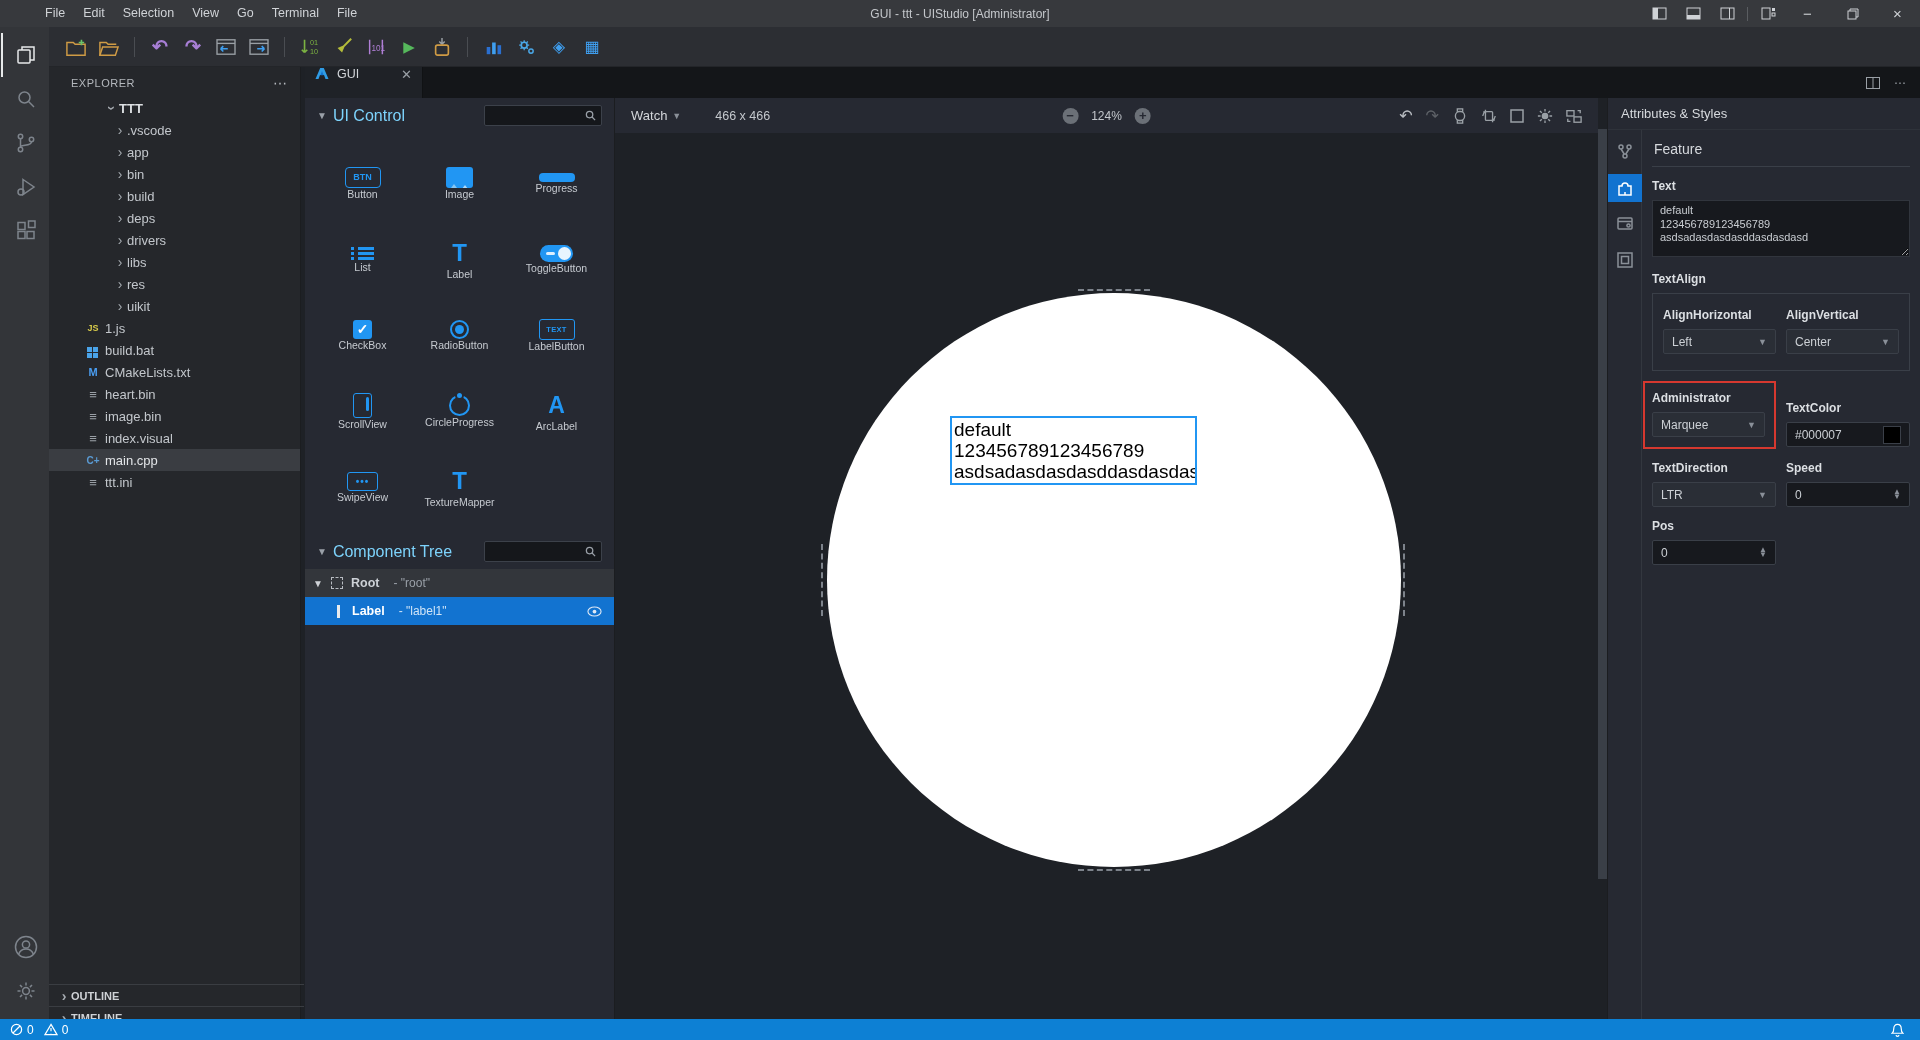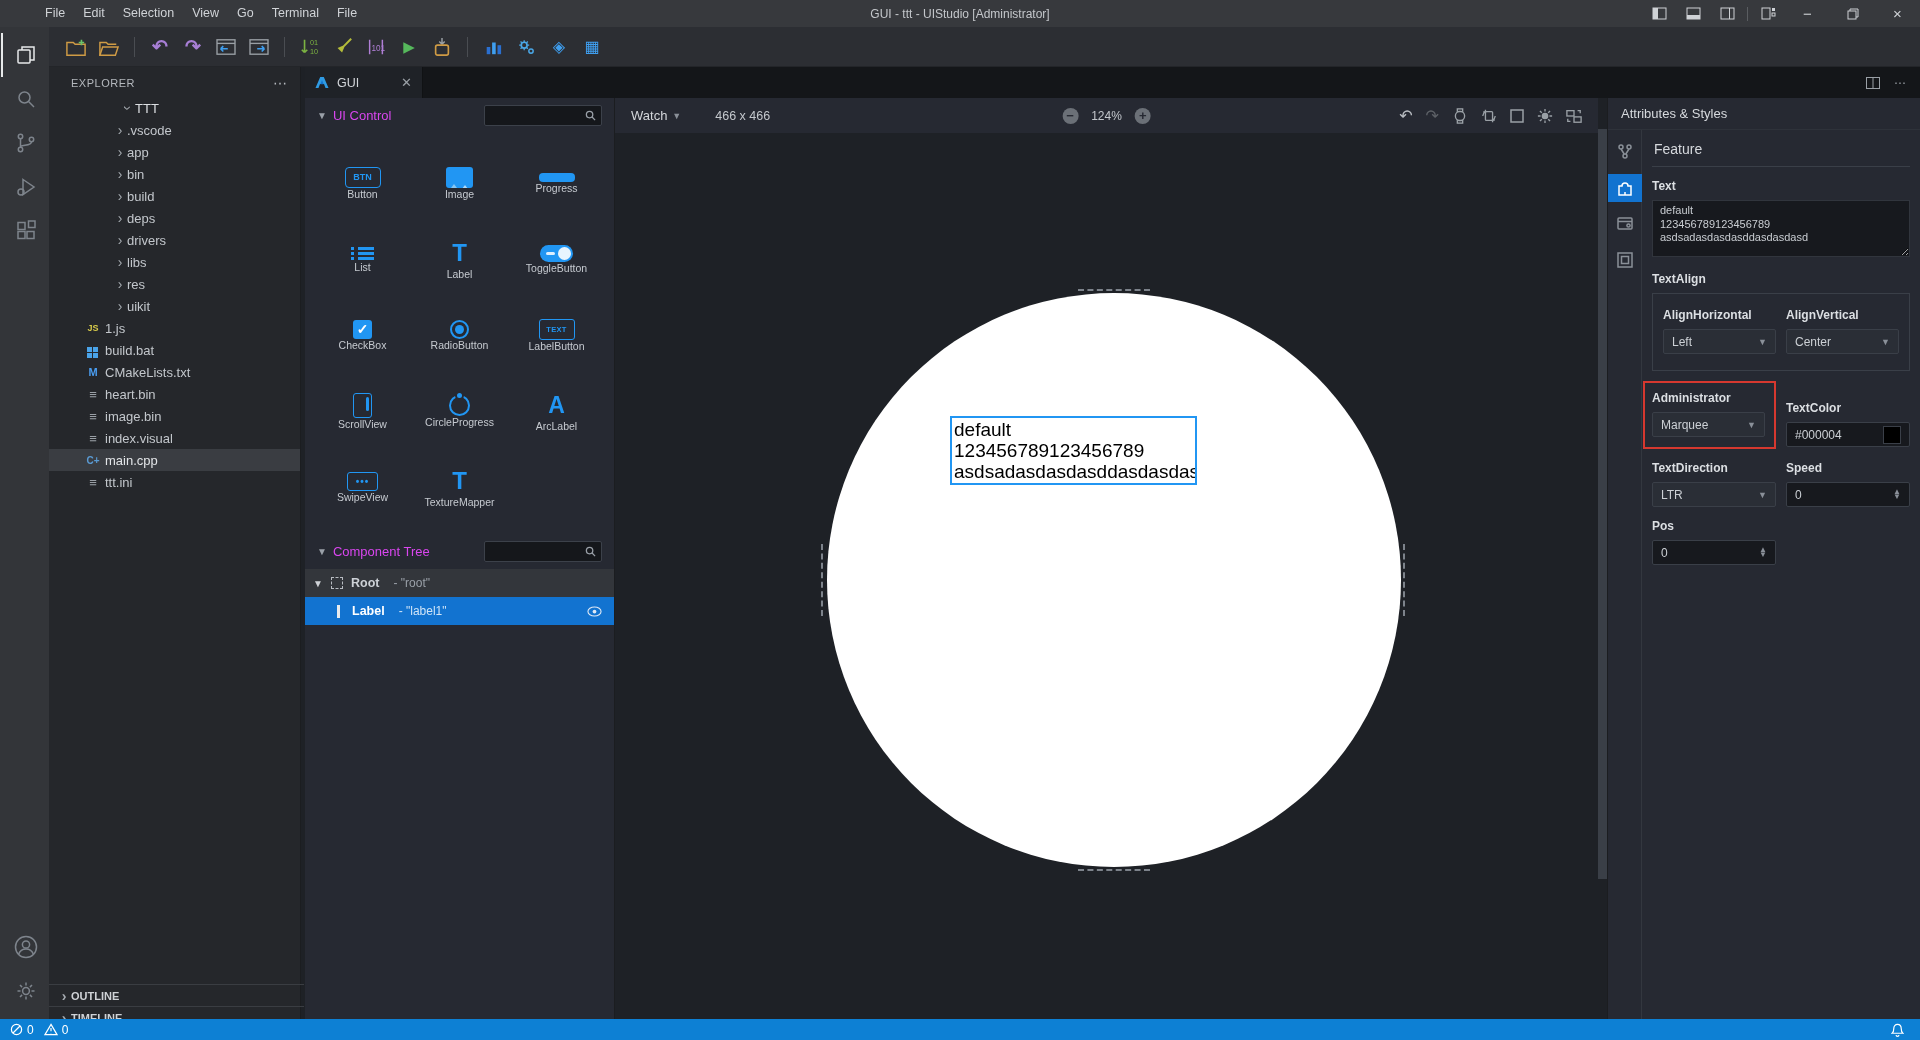--- a/index.html
+++ b/index.html
@@ -35,42 +35,42 @@
 
   
   #explorer{position:absolute;left:49px;top:67px;width:252px;height:952px;background:#25272b;border-right:1px solid #1b1d20}
   #explorer-header{height:30px;display:flex;align-items:center;padding:2px 12px 0 22px}
   #explorer-title{font-size:11px;letter-spacing:.5px;color:#b4b8bd}
   #explorer-more{margin-left:auto;color:#b4b8bd;font-size:14px;letter-spacing:1px}
   .trow{height:22px;display:flex;align-items:center;font-size:13px;color:#c3c7cc;white-space:nowrap}
   .trow.selected{background:#3a3d42;color:#e2e5e8}
   .chev{width:14px;text-align:center;color:#a6abb1;font-size:14px;display:inline-block}
   .chev.open{transform:rotate(90deg)}
-  .trow.root{padding-left:72px;font-weight:normal;color:#dcdfe2}
+  .trow.root{padding-left:56px;font-weight:bold;color:#dcdfe2}
   .trow.folder{padding-left:64px}
   .trow.file{padding-left:34px}
   .fi{width:20px;display:inline-flex;justify-content:center;align-items:center;margin-right:2px;font-weight:bold}
   .fi-js::before{content:"JS";color:#d7ca4a;font-size:9px}
   .fi-cmake-m::before{content:"M";color:#4a9df0;font-size:11px}
   .fi-cpp::before{content:"C+";color:#5a9bd4;font-size:10px}
   .fi-lines::before{content:"≡";color:#9aa0a6;font-size:13px;font-weight:normal}
   .fi-windows{position:relative}
   .fi-windows::before{content:"";width:5px;height:5px;background:#4aa3e8;box-shadow:6px 0 0 #4aa3e8,0 6px 0 #4aa3e8,6px 6px 0 #4aa3e8;position:absolute;left:4px;top:-3px}
   .bottomsec{position:absolute;left:0;width:255px;height:22px;border-top:1px solid #3a3d42;display:flex;align-items:center;font-weight:bold;font-size:11px;color:#cfd2d6;padding-left:8px}
 
   
   #tabstrip{position:absolute;left:305px;top:67px;width:1615px;height:31px;background:#141619;display:flex;align-items:center}
-  #tab-gui{width:118px;height:31px;background:#1f2227;display:flex;align-items:center;padding:0 10px;gap:8px;color:#d3d6da;font-size:12.5px;border-right:1px solid #101214}
+  #tab-gui{width:118px;height:31px;background:#1f2227;display:flex;align-items:flex-start;padding:0 10px;gap:8px;color:#d3d6da;font-size:12.5px;border-right:1px solid #101214}
   #tab-close{margin-left:auto;color:#9aa0a6;font-size:13px}
   #tabstrip-actions{margin-left:auto;display:flex;align-items:center;gap:14px;padding-right:14px;color:#9aa0a6}
 
   
   #leftpanel{position:absolute;left:305px;top:98px;width:310px;height:921px;background:#262932;border-right:1px solid #1b1d20}
   .panel-header{height:35px;display:flex;align-items:center;padding:0 12px;gap:6px}
-  .panel-title{font-size:13px;color:#d946ef}
+  .panel-title{font-size:16px;color:#7dd3fc}
   .collapse-arrow{color:#9aa0a8;font-size:10px}
   .searchbox{margin-left:auto;width:118px;height:21px;background:#15171b;border:1px solid #3c414a;border-radius:2px;display:flex;align-items:center}
   .searchbox input{flex:1;min-width:0;background:transparent;border:none;outline:none;color:#c8ccd2;font-size:11px;padding:0 5px}
   .searchbox svg{margin-right:5px;stroke:#9aa0a8;fill:none;stroke-width:1.4}
   #comp-grid{display:grid;grid-template-columns:repeat(3,97px);grid-auto-rows:76px;padding:12px 0 0 9px;justify-items:center}
   .comp-cell{display:flex;flex-direction:column;align-items:center;justify-content:center;width:97px}
   .comp-label{font-size:10.5px;color:#c6cad0}
   .ci{display:inline-flex;align-items:center;justify-content:center;height:30px;color:#2196f3}
   .ci-btn{width:36px;height:21px;border:1.5px solid #2196f3;border-radius:4px;font-size:9px;font-weight:bold}
   .ci-btn::before{content:"BTN"}
@@ -688,21 +688,21 @@
             <div class="fld-label">Administrator</div>
             <div class="select">
               <span>Marquee</span>
               <span class="caret">▼</span>
             </div>
           </div>
         </div>
         <div class="cellpad">
           <div class="fld-label">TextColor</div>
           <div class="colorinput">
-            <span>#000004</span>
+            <span>#000007</span>
             <span class="swatch" style="background:#000"></span>
           </div>
         </div>
       </div>
 
       <div class="grid2">
         <div>
           <div class="fld-label">TextDirection</div>
           <div class="select">
             <span>LTR</span>

